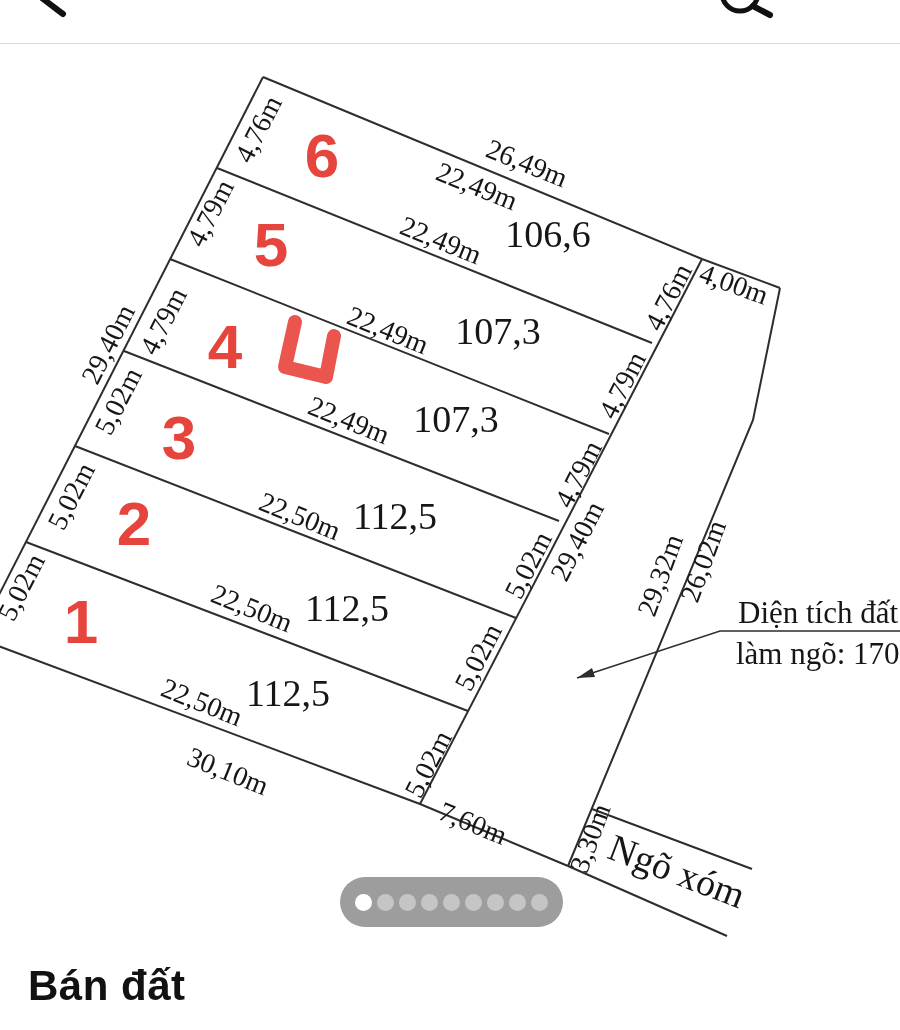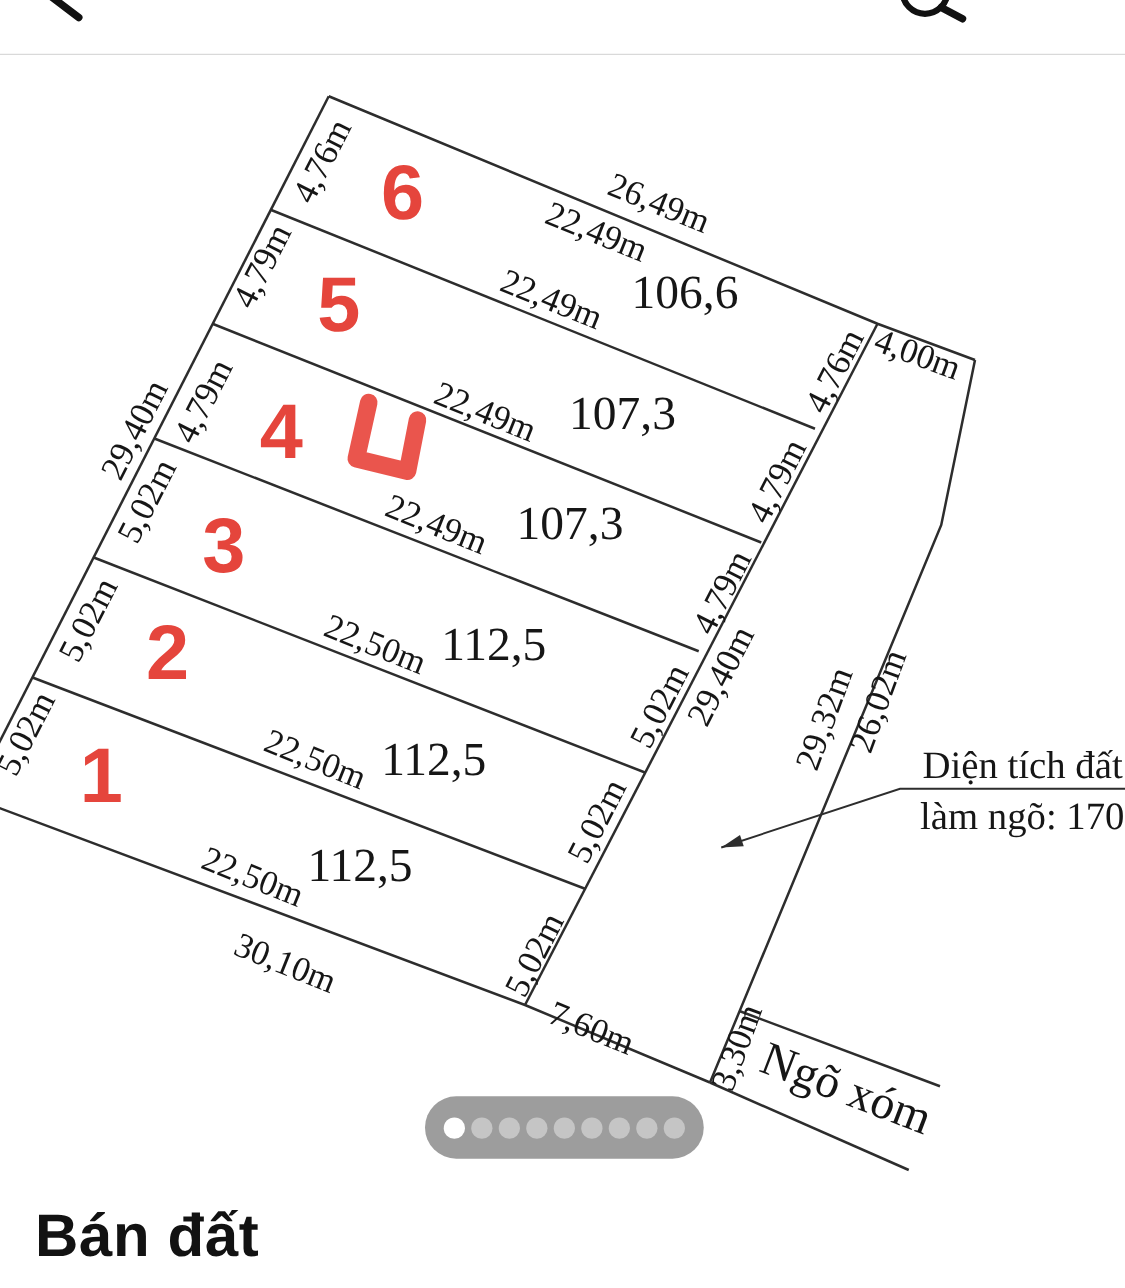--- a/index.html
+++ b/index.html
@@ -28,21 +28,21 @@
   #carousel-pill {
     position:absolute; left:340px; top:877px; width:223px; height:50px;
     background:#9d9d9d; border-radius:25px;
     display:flex; align-items:center; justify-content:center; gap:5px;
   }
   .dot { width:17px; height:17px; border-radius:50%; background:#c5c5c5; }
   .dot.active { background:#ffffff; }
   
   #listing-title {
     position:absolute; left:28px; top:962px; font-family:"Liberation Sans", sans-serif;
-    font-size:48px; font-weight:bold; color:#121212; letter-spacing:0.5px;text-align:center;
+    font-size:42px; font-weight:bold; color:#121212; letter-spacing:0.5px;text-align:center;
   }
 </style>
 </head>
 <body>
 
 <div id="screen">
 
   <div id="appbar">
     <svg width="900" height="43" viewBox="0 0 900 43">
       <g>

